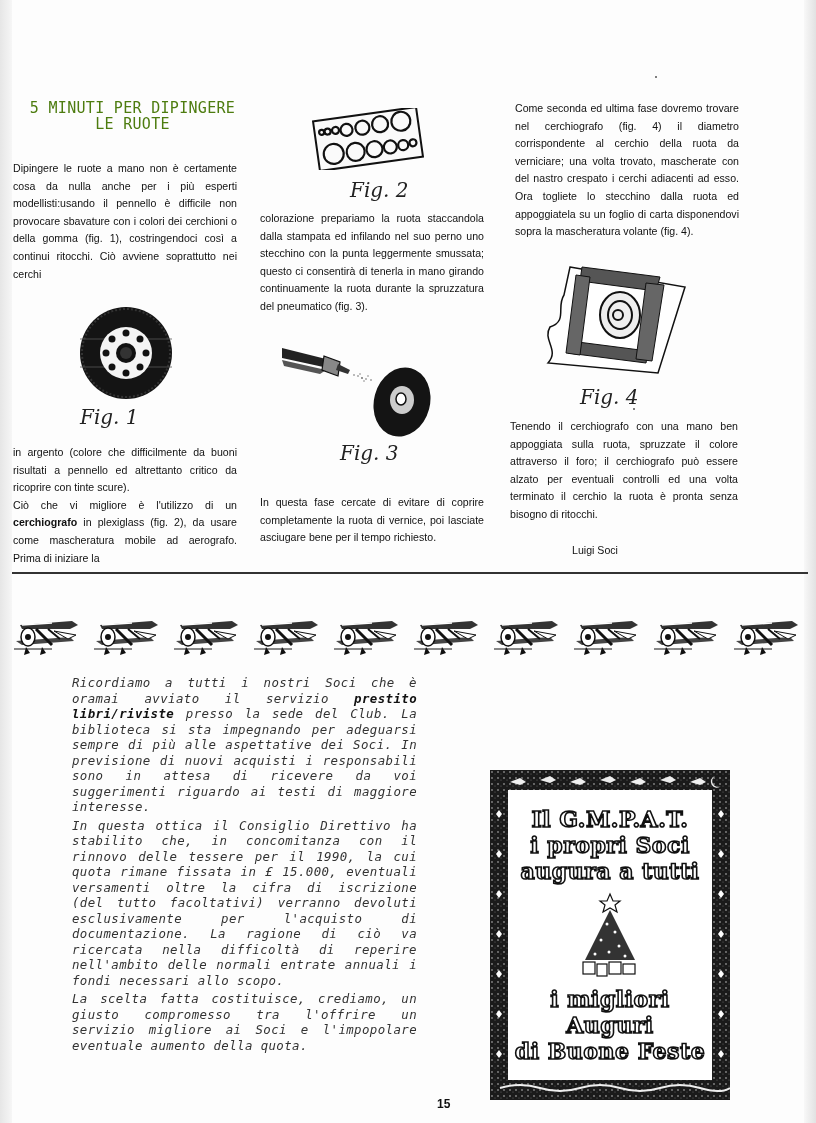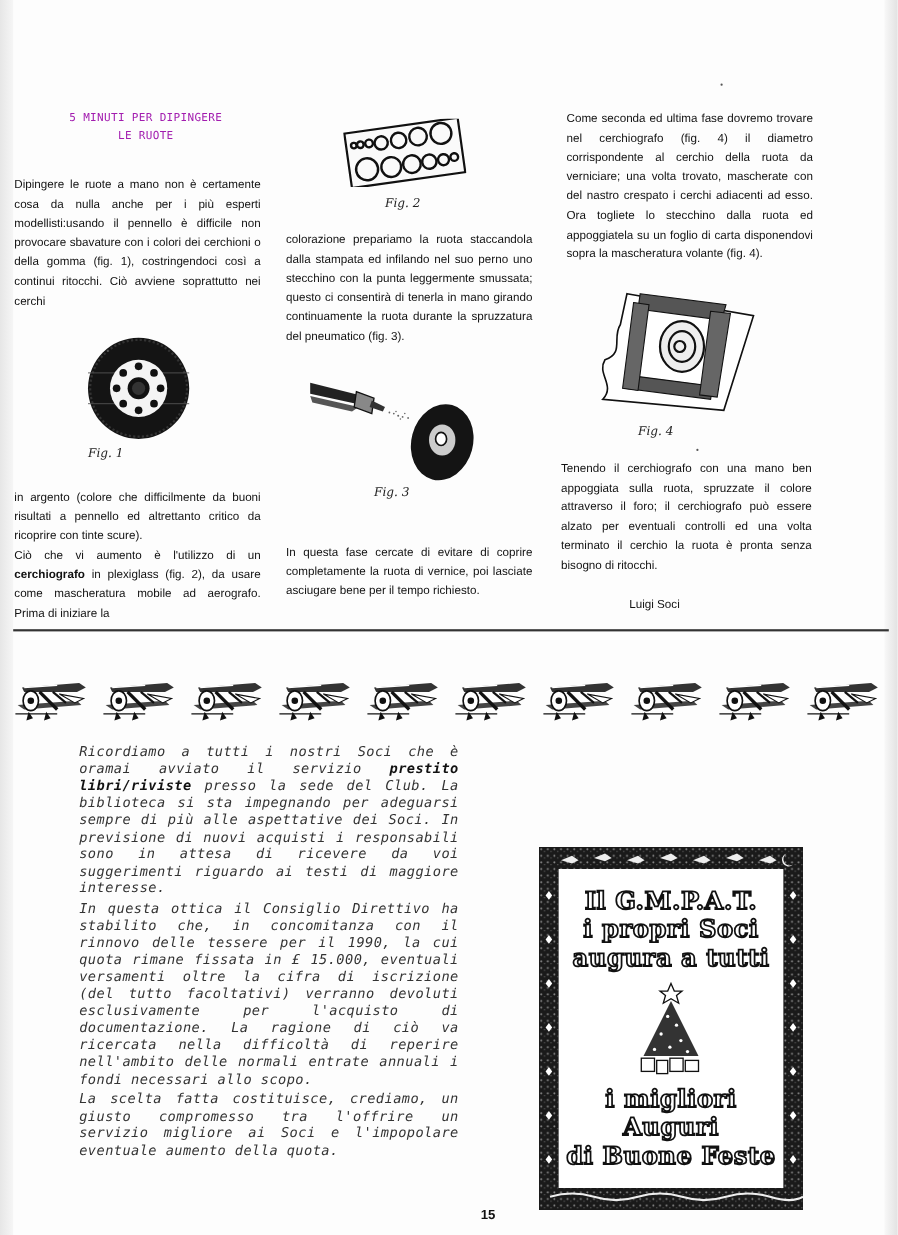--- a/index.html
+++ b/index.html
@@ -1,26 +1,26 @@
 <!DOCTYPE html>
 <html><head>
 <meta charset="utf-8">
 <style>
   html, body { margin:0; padding:0; }
   body { width:816px; height:1123px; background:#fdfdfd; position:relative; overflow:hidden;
          font-family:"DejaVu Sans Mono", monospace; color:#111; }
   .edge-left { position:absolute; left:0; top:0; width:12px; height:1123px; background:linear-gradient(to right,#e6e6e6,#f6f6f6); }
   .edge-right { position:absolute; right:0; top:0; width:12px; height:1123px; background:linear-gradient(to left,#e2e2e2,#f8f8f8); }
   .title { position:absolute; left:20px; top:100px; width:225px; text-align:center;
-           font-family:"DejaVu Sans Mono", monospace; font-size:10px; line-height:16px; letter-spacing:0.3px; color:#a21caf; }
+           font-family:"DejaVu Sans Mono", monospace; font-size:15px; line-height:16px; letter-spacing:0.3px; color:#4d7c0f; }
   .col { position:absolute; font-family:"Liberation Sans Narrow","Liberation Sans", sans-serif; font-size:10.6px; line-height:17.6px;
          text-align:justify; color:#111; }
   .col p { margin:0; }
   .col b { font-weight:bold; }
-  .figlabel { position:absolute; font-family:"DejaVu Serif", serif; font-style:italic; font-size:11px; color:#222; }
+  .figlabel { position:absolute; font-family:"DejaVu Serif", serif; font-style:italic; font-size:20px; color:#222; }
   .rule { position:absolute; left:12px; top:572px; width:796px; height:2px; background:#333; }
   .planes { position:absolute; left:12px; top:615px; width:790px; height:45px; display:flex; justify-content:space-between; }
   .plane { width:70px; height:45px; }
   .notice { position:absolute; left:69px; top:672px; width:351px; font-family:"DejaVu Sans Mono", monospace;
             font-size:12.4px; line-height:15.5px; color:#333; text-align:justify; letter-spacing:0.4px; }
   .notice p { margin:3px;font-style:italic; }
   .notice b { color:#111; }
   .card { position:absolute; left:490px; top:770px; width:240px; height:262px; }
   .card-inner { position:absolute; left:18px; top:20px; width:204px; height:290px; background:#fff; text-align:center;
                 font-family:"DejaVu Serif", serif; font-weight:bold; color:#fff; }
@@ -60,21 +60,21 @@
       <circle cx="34" cy="34" r="3.5"></circle>
   </g>
   <circle cx="48" cy="48" r="10" fill="#111"></circle>
   <circle cx="48" cy="48" r="6" fill="#333"></circle>
 </svg>
 <div class="figlabel" style="left:80px; top:405px;">Fig. 1</div>
 
 <div class="col" style="left:13px; top:444px; width:224px;">
   <p>in argento (colore che difficilmente da buoni risultati a pennello ed altrettanto critico da ricoprire con tinte scure).</p>
   <p>
-    <span>Ciò che vi aumento è l'utilizzo di un</span>
+    <span>Ciò che vi migliore è l'utilizzo di un</span>
     <b>cerchiografo</b>
     <span>in plexiglass (fig. 2), da usare come mascheratura mobile ad aerografo. Prima di iniziare la</span>
   </p>
 </div>
 
 <svg style="position:absolute; left:312px; top:108px;" width="112" height="62" viewBox="0 0 112 62">
   <g transform="rotate(-8 56 31)">
     <rect x="4" y="6" width="104" height="50" fill="#fafafa" stroke="#111" stroke-width="2"></rect>
     <g fill="none" stroke="#111" stroke-width="2.2">
       <circle cx="11" cy="18" r="2.5"></circle>

